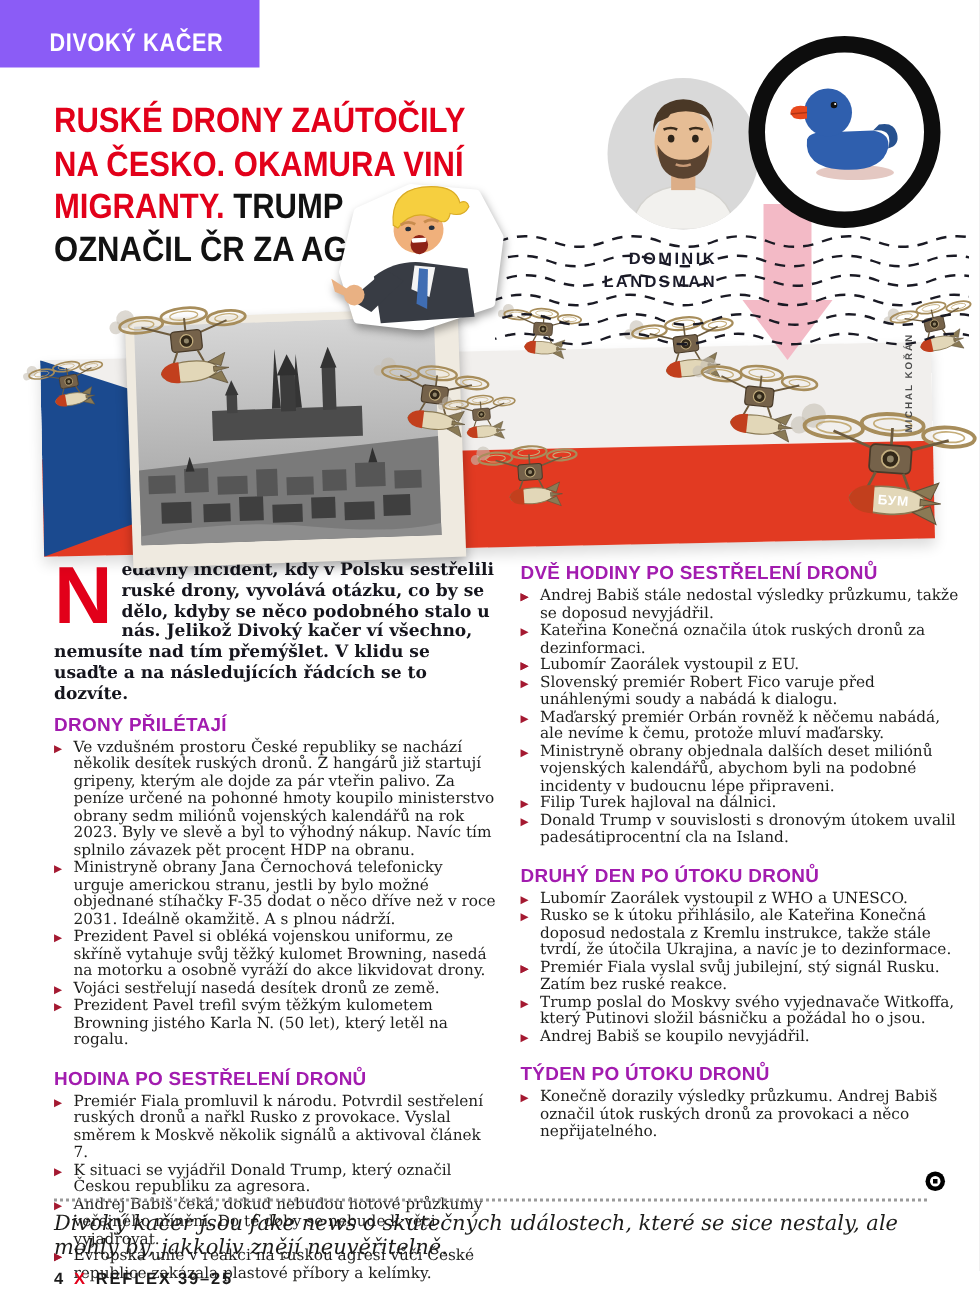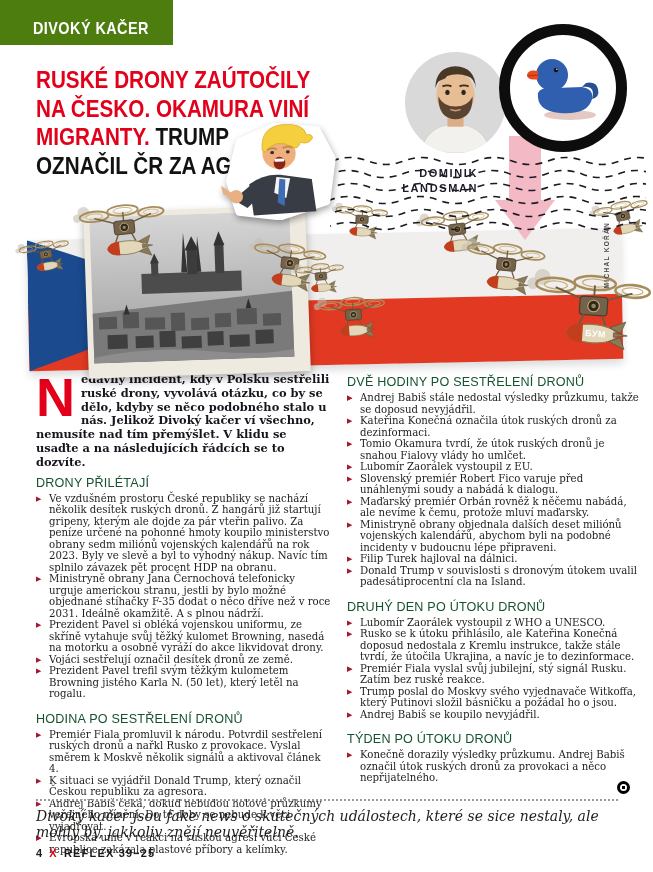--- a/index.html
+++ b/index.html
@@ -1,19 +1,19 @@
 <!DOCTYPE html>
 <html lang="cs"><head>
 <meta charset="utf-8">
 <style>
   html,body{margin:0;padding:0;background:#e8e8e8;}
   #page{position:relative;width:653px;height:872px;background:#ffffff;overflow:hidden;
         font-family:"Liberation Sans",sans-serif;}
   
-  .kicker{position:absolute;left:0;top:0;width:173px;height:45px;background:#4d7c0f;}
+  .kicker{position:absolute;left:0;top:0;width:173px;height:45px;background:#8b5cf6;}
   .kicker span{position:absolute;left:33px;bottom:6px;color:#fff;font-weight:700;font-size:17px;
         letter-spacing:.5px;display:inline-block;transform:scaleX(.85);transform-origin:left bottom;white-space:nowrap;}
   
   .headline{position:absolute;left:36px;top:66px;width:330px;z-index:6;}
   .headline .hl-line{font-weight:700;font-size:23.5px;line-height:28.5px;letter-spacing:0;
         transform:scaleX(.88);transform-origin:left center;white-space:nowrap;}
   .hl-red{color:#e2001a;} .hl-black{color:#121212;}
   
   .portrait{position:absolute;left:405px;top:52px;width:101px;height:101px;border-radius:50%;
         overflow:hidden;background:#d9d9d9;z-index:5;}
@@ -48,22 +48,22 @@
   .fin{fill:#8a7a55;stroke:#5f5138;stroke-width:.6;}
   .smoke{fill:#c6c0b4;opacity:.6;}
   .bomb-text{fill:#fff;font-family:"Liberation Sans",sans-serif;font-weight:700;font-size:9px;letter-spacing:.5px;}
   
   .col{position:absolute;top:373px;font-family:"DejaVu Serif",serif;color:#1d1d1b;}
   #col-left{left:36px;width:296px;}
   #col-right{left:347px;width:296px;}
   .intro{font-weight:700;font-size:11.4px;line-height:13.8px;color:#15151d;margin-bottom:6px;}
   .dropcap{float:left;color:#e2001a;font-family:"Liberation Sans",sans-serif;font-weight:700;
         font-size:54px;line-height:44px;margin:2px 6px 0 0;}
-  .sec-title{font-family:"Liberation Sans",sans-serif;font-weight:400;font-size:12.6px;
-        letter-spacing:.2px;color:#14532d;margin:12px 0 3px 0;}
+  .sec-title{font-family:"Liberation Sans",sans-serif;font-weight:700;font-size:12.6px;
+        letter-spacing:.2px;color:#a21caf;margin:12px 0 3px 0;}
   .col .sec-title:first-child{margin-top:2px;}
   .bullets{list-style:none;margin:0;padding:0;}
   .bullets li{position:relative;padding-left:13px;font-size:10.2px;line-height:11.5px;margin:0;}
   .bullet{position:absolute;left:0;top:1px;font-size:7px;color:#a41931;}
   
   .dotted-rule{position:absolute;left:36px;top:799px;width:582px;border-top:2px dotted #9a9a9a;}
   .disclaimer{position:absolute;left:36px;top:808px;width:592px;font-family:"DejaVu Serif",serif;
         font-style:italic;font-size:14px;color:#1d1d1b;}
   .endmark{position:absolute;left:617px;top:781px;width:13px;height:13px;border-radius:50%;
         background:#000;display:flex;align-items:center;justify-content:center;}
@@ -248,42 +248,42 @@
   <div class="col" id="col-left">
     <div class="intro">
       <span class="dropcap">N</span><span>edávný incident, kdy v Polsku sestřelili ruské drony, vyvolává otázku, co by se dělo, kdyby se něco podobného stalo u nás. Jelikož Divoký kačer ví všechno, nemusíte nad tím přemýšlet. V klidu se usaďte a na následujících řádcích se to dozvíte.</span>
     </div>
     <div>
         <h3 class="sec-title">DRONY PŘILÉTAJÍ</h3>
         <ul class="bullets">
           <li><span class="bullet">▶</span><span>Ve vzdušném prostoru České republiky se nachází několik desítek ruských dronů. Z hangárů již startují gripeny, kterým ale dojde za pár vteřin palivo. Za peníze určené na pohonné hmoty koupilo ministerstvo obrany sedm miliónů vojenských kalendářů na rok 2023. Byly ve slevě a byl to výhodný nákup. Navíc tím splnilo závazek pět procent HDP na obranu.</span></li>
           <li><span class="bullet">▶</span><span>Ministryně obrany Jana Černochová telefonicky urguje americkou stranu, jestli by bylo možné objednané stíhačky F-35 dodat o něco dříve než v roce 2031. Ideálně okamžitě. A s plnou nádrží.</span></li>
           <li><span class="bullet">▶</span><span>Prezident Pavel si obléká vojenskou uniformu, ze skříně vytahuje svůj těžký kulomet Browning, nasedá na motorku a osobně vyráží do akce likvidovat drony.</span></li>
-          <li><span class="bullet">▶</span><span>Vojáci sestřelují označil desítek dronů ze země.</span></li>
+          <li><span class="bullet">▶</span><span>Vojáci sestřelují nasedá desítek dronů ze země.</span></li>
           <li><span class="bullet">▶</span><span>Prezident Pavel trefil svým těžkým kulometem Browning jistého Karla N. (50 let), který letěl na rogalu.</span></li>
         </ul>
         <h3 class="sec-title">HODINA PO SESTŘELENÍ DRONŮ</h3>
         <ul class="bullets">
-          <li><span class="bullet">▶</span><span>Premiér Fiala promluvil k národu. Potvrdil sestřelení ruských dronů a nařkl Rusko z provokace. Vyslal směrem k Moskvě několik signálů a aktivoval článek 4.</span></li>
+          <li><span class="bullet">▶</span><span>Premiér Fiala promluvil k národu. Potvrdil sestřelení ruských dronů a nařkl Rusko z provokace. Vyslal směrem k Moskvě několik signálů a aktivoval článek 7.</span></li>
           <li><span class="bullet">▶</span><span>K situaci se vyjádřil Donald Trump, který označil Českou republiku za agresora.</span></li>
           <li><span class="bullet">▶</span><span>Andrej Babiš čeká, dokud nebudou hotové průzkumy veřejného mínění. Do té doby se nebude k věci vyjadřovat.</span></li>
           <li><span class="bullet">▶</span></li>
           <li><span class="bullet">▶</span><span>Evropská unie v reakci na ruskou agresi vůči České republice zakázala plastové příbory a kelímky.</span></li>
         </ul>
       </div>
   </div>
 
   <div class="col" id="col-right">
     <div>
         <h3 class="sec-title">DVĚ HODINY PO SESTŘELENÍ DRONŮ</h3>
         <ul class="bullets">
           <li><span class="bullet">▶</span></li>
           <li><span class="bullet">▶</span><span>Andrej Babiš stále nedostal výsledky průzkumu, takže se doposud nevyjádřil.</span></li>
           <li><span class="bullet">▶</span><span>Kateřina Konečná označila útok ruských dronů za dezinformaci.</span></li>
-          <li><span class="bullet">▶</span><span>Tomio Okamura tvrdí, že útok ruských dronů je snahou Fialovy vlády ho umlčet.</span></li>
+          <li><span class="bullet">▶</span></li>
           <li><span class="bullet">▶</span><span>Lubomír Zaorálek vystoupil z EU.</span></li>
           <li><span class="bullet">▶</span><span>Slovenský premiér Robert Fico varuje před unáhlenými soudy a nabádá k dialogu.</span></li>
           <li><span class="bullet">▶</span><span>Maďarský premiér Orbán rovněž k něčemu nabádá, ale nevíme k čemu, protože mluví maďarsky.</span></li>
           <li><span class="bullet">▶</span><span>Ministryně obrany objednala dalších deset miliónů vojenských kalendářů, abychom byli na podobné incidenty v budoucnu lépe připraveni.</span></li>
           <li><span class="bullet">▶</span><span>Filip Turek hajloval na dálnici.</span></li>
           <li><span class="bullet">▶</span><span>Donald Trump v souvislosti s dronovým útokem uvalil padesátiprocentní cla na Island.</span></li>
         </ul>
         <h3 class="sec-title">DRUHÝ DEN PO ÚTOKU DRONŮ</h3>
         <ul class="bullets">
           <li><span class="bullet">▶</span><span>Lubomír Zaorálek vystoupil z WHO a UNESCO.</span></li>

